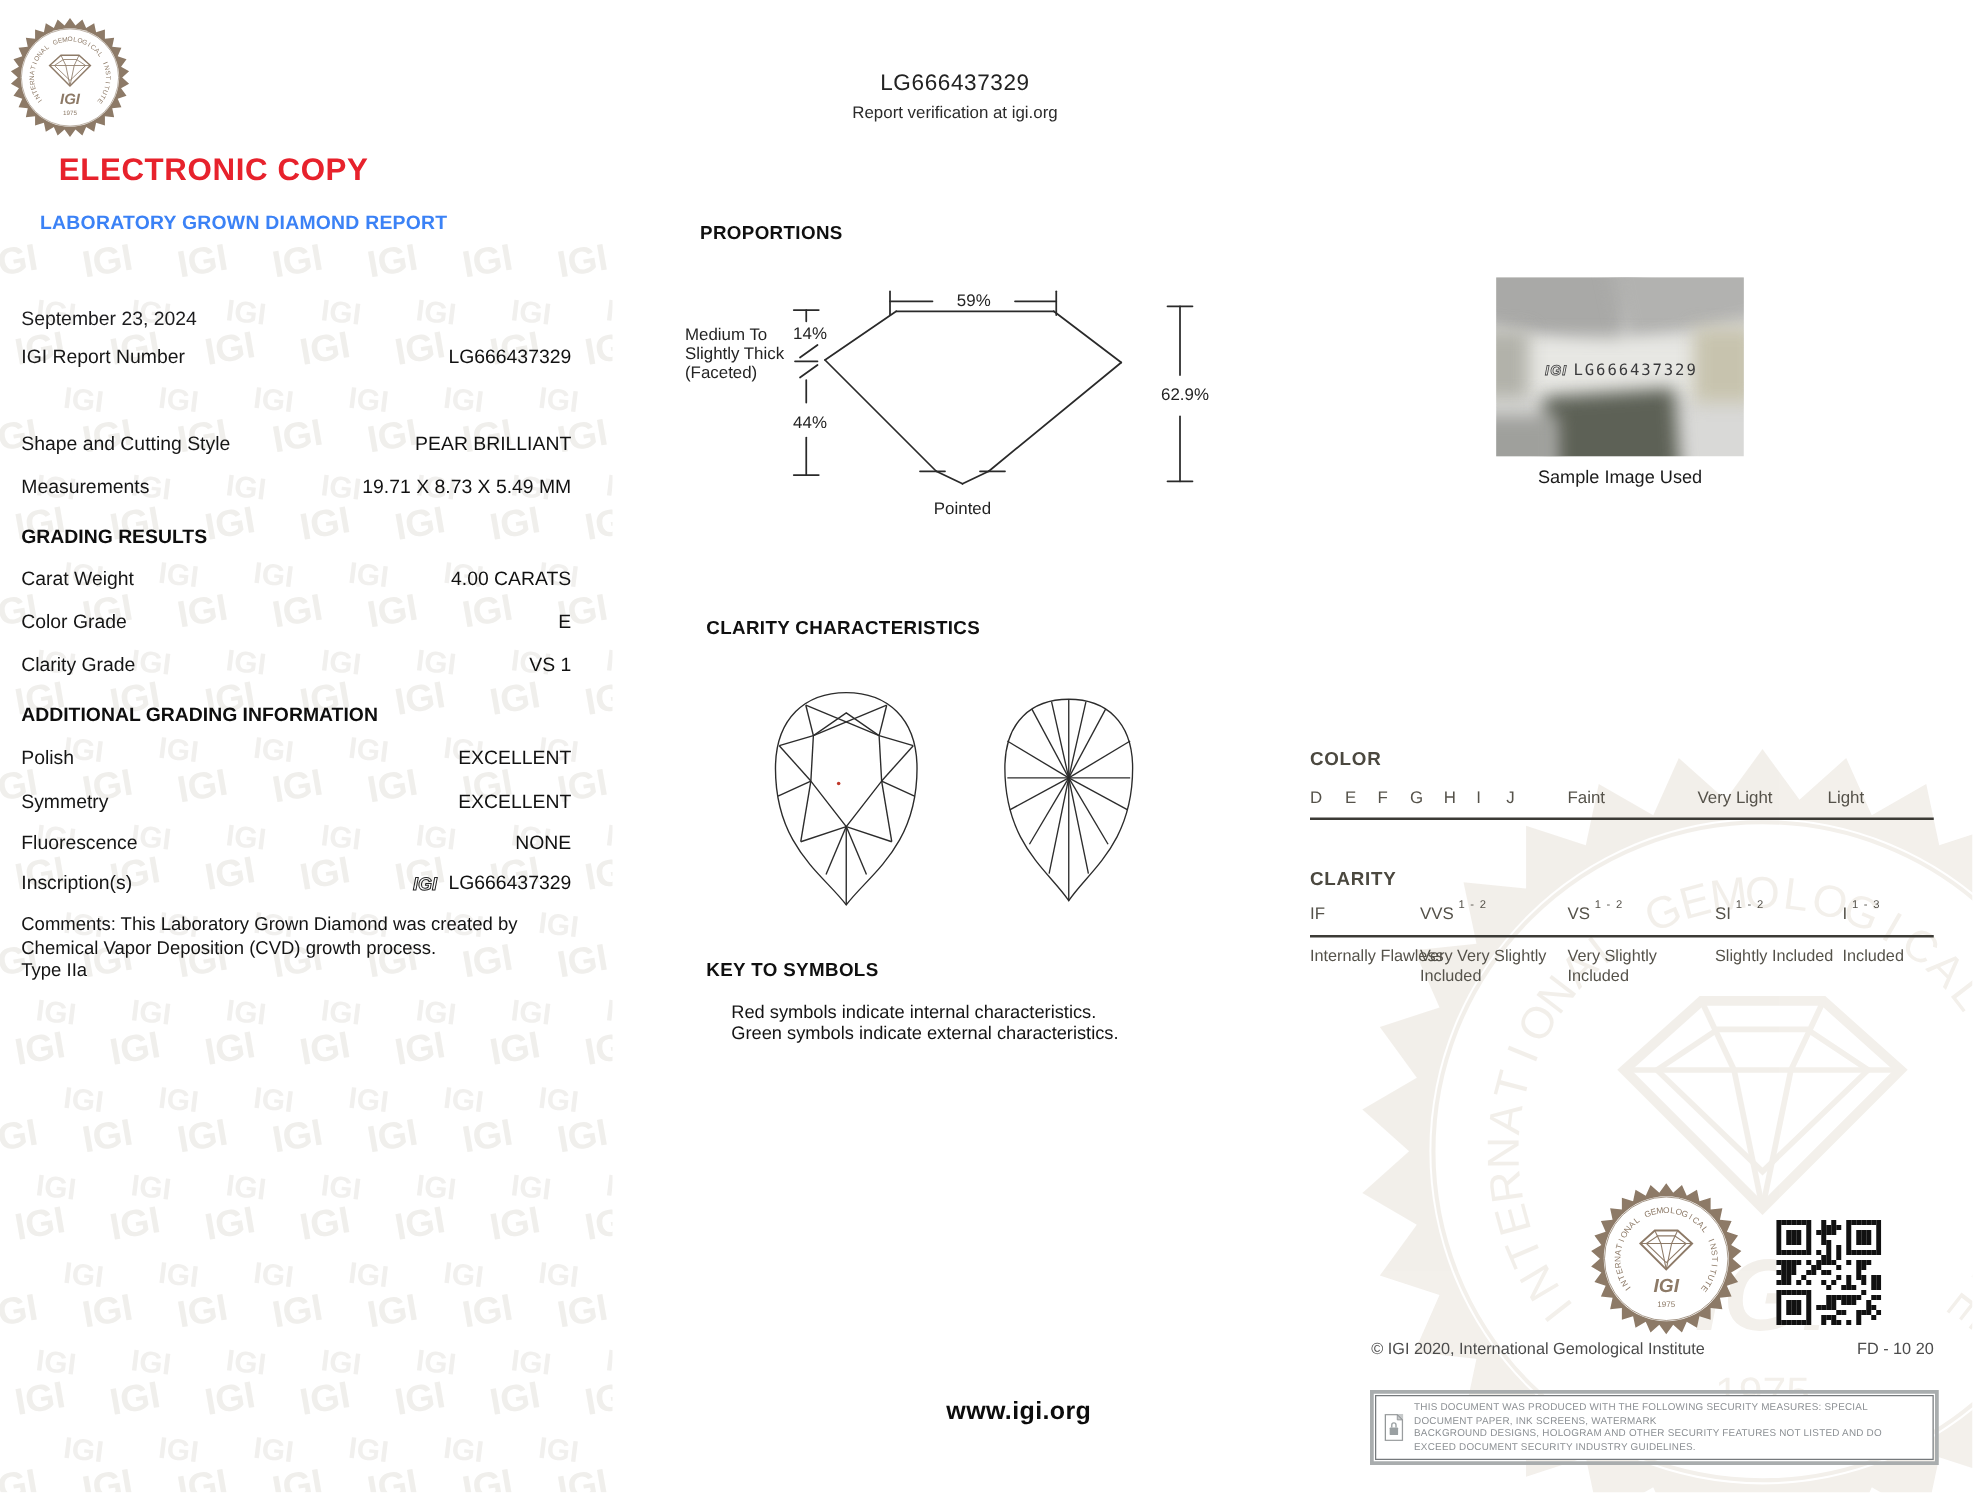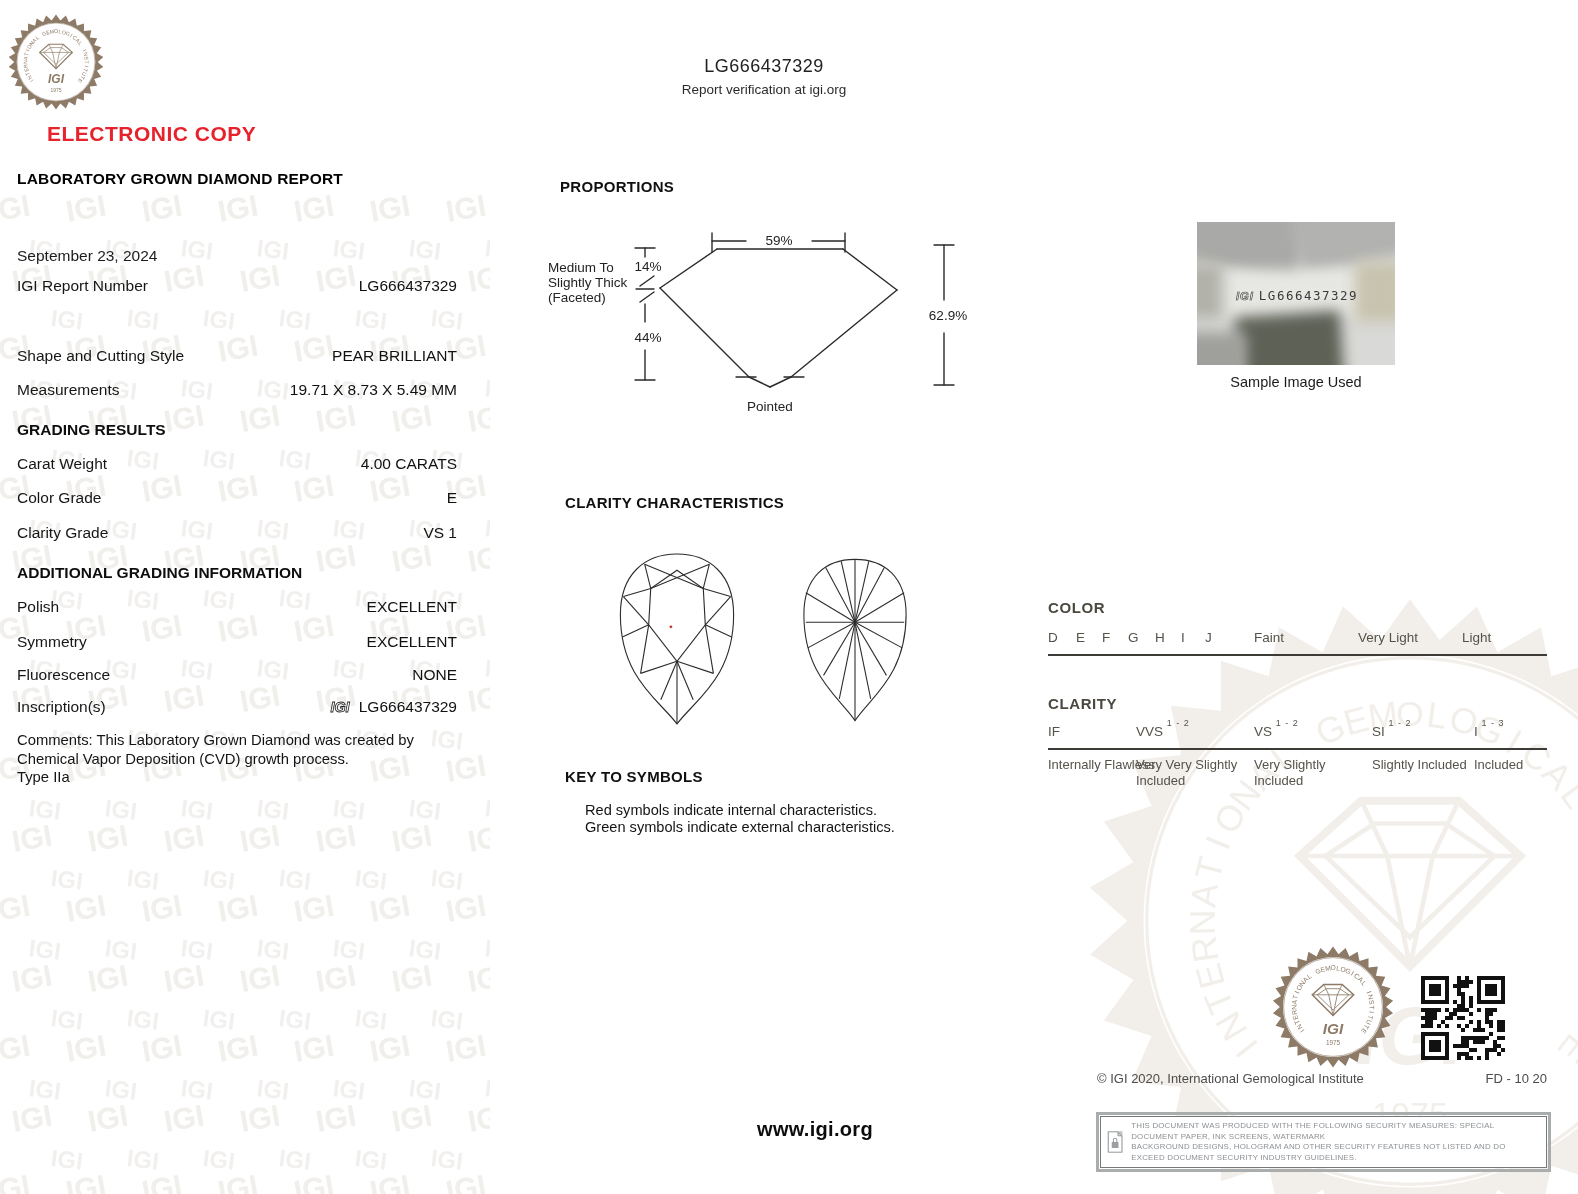--- a/index.html
+++ b/index.html
@@ -7,24 +7,24 @@
   body { font-family:"Liberation Sans", sans-serif; color:#1c1c1e; }
   .page { position:relative; width:1578px; height:1194px; background:#fff; overflow:hidden; }
 
   .abs { position:absolute; }
 
   
   .org-name { left:118px; top:28px; font-size:21.5px; font-weight:bold; color:#3e3e40; line-height:27px; letter-spacing:.5px; }
   .hdr-center { left:614px; top:56px; width:300px; text-align:center; }
   .hdr-repnum { font-size:18px; color:#222; letter-spacing:.5px; }
   .hdr-verify { font-size:13.5px; color:#2b2b2b; margin-top:5px; }
-  .electronic { left:47px; top:122px; font-size:21px; font-weight:bold; letter-spacing:.5px; }
+  .electronic { left:47px; top:122px; font-size:25px; font-weight:bold; letter-spacing:.5px; }
 
   
-  .doc-title { left:17px; top:170px; font-size:15.5px; font-weight:bold; color:#000000; letter-spacing:.2px; }
+  .doc-title { left:32px; top:170px; font-size:15.5px; font-weight:bold; color:#3b82f6; letter-spacing:.2px; }
   .date { left:17px; top:247px; font-size:15.5px; }
   .row { position:absolute; left:17px; width:440px; display:flex; justify-content:space-between; font-size:15.5px; }
   .row .lbl { color:#161616; }
   .row .val { color:#111; text-align:right; }
   .sec-title { position:absolute; left:17px; font-size:15.5px; font-weight:bold; color:#0e0e0e; }
   .comments { left:17px; top:731px; width:450px; font-size:14.8px; line-height:18.5px; color:#141414; }
   .insc-val { display:flex; align-items:center; gap:4px; }
 
   
   .blk-title { position:absolute; font-size:15px; font-weight:bold; color:#101010; letter-spacing:.3px; }

